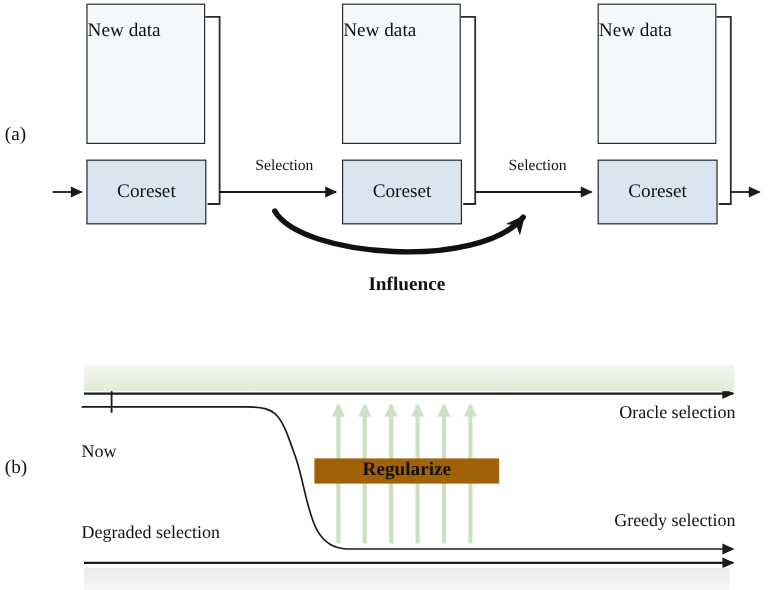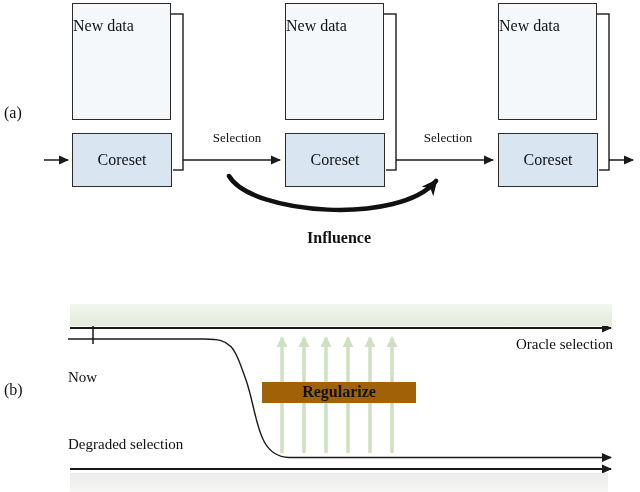--- a/index.html
+++ b/index.html
@@ -96,19 +96,20 @@
   <div class="panel">
     <div class="greenband"></div>
     <div class="grayband"></div>
 
     <div class="lbl tag" style="top:381px;">(b)</div>
 
     <div class="lbl small" style="left:68px;top:345px;margin-top:24px;">Now</div>
 
     <div class="lbl small right" style="left:459px;top:336px;width:154px;">Oracle selection</div>
 
+    <div class="lbl small right" style="left:459px;top:426px;width:154px;">Greedy selection</div>
 
     <div class="lbl small" style="left:68px;top:436px;">Degraded selection</div>
 
     <div class="lbl big regularize">Regularize</div>
   </div>
 
 </div>
 
 </body></html>

